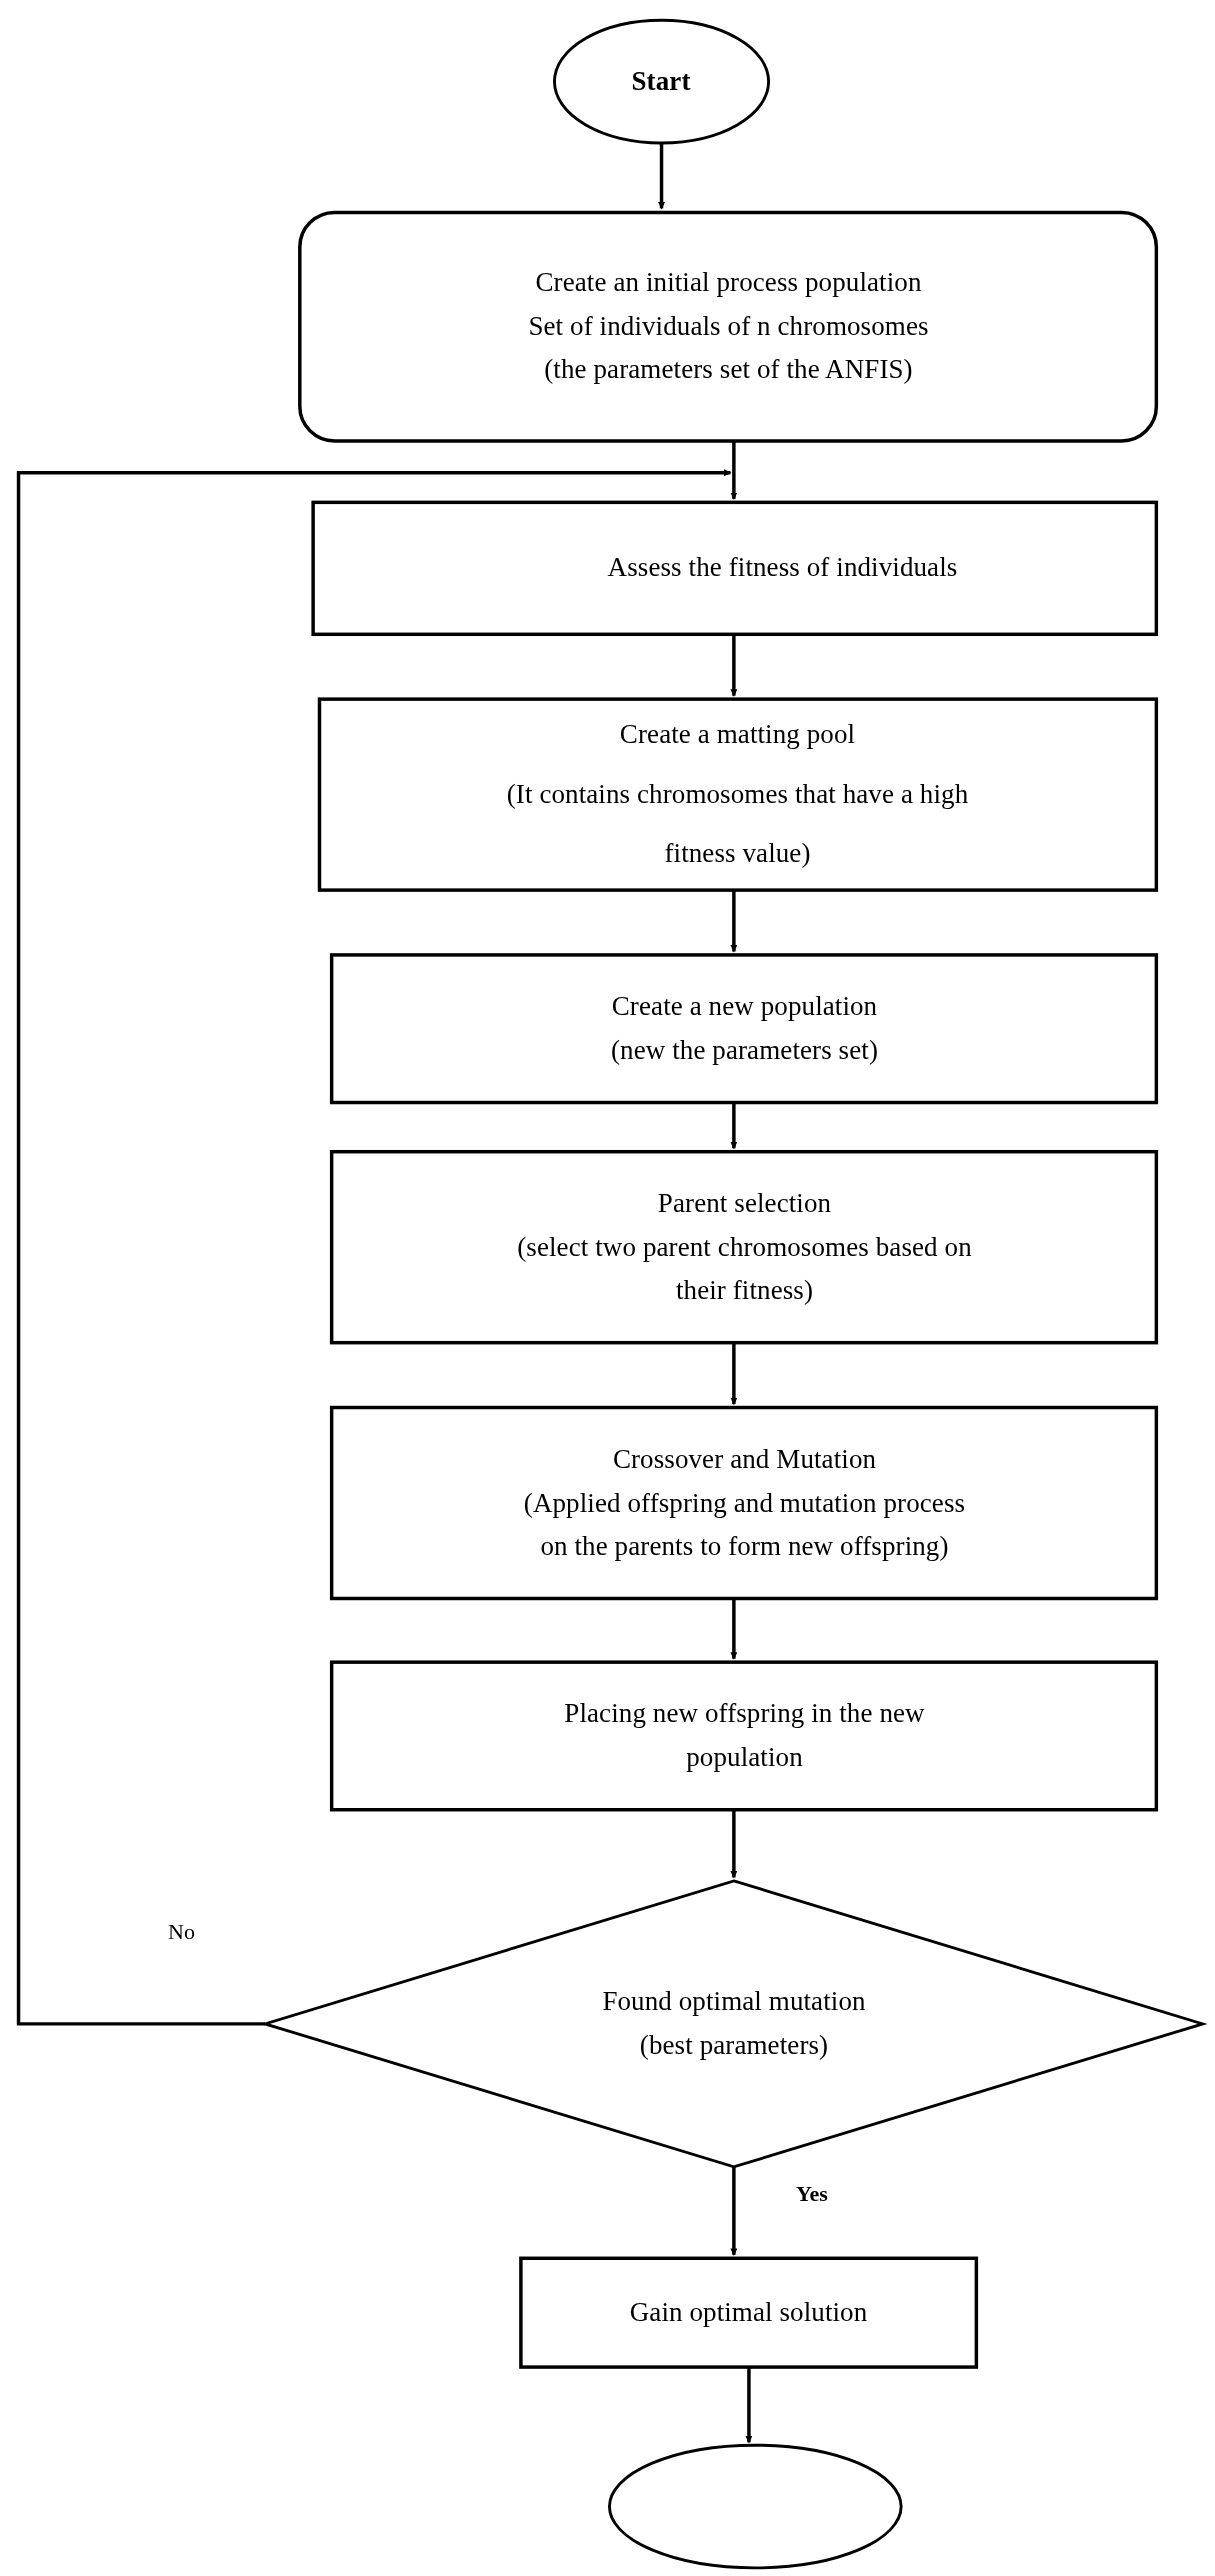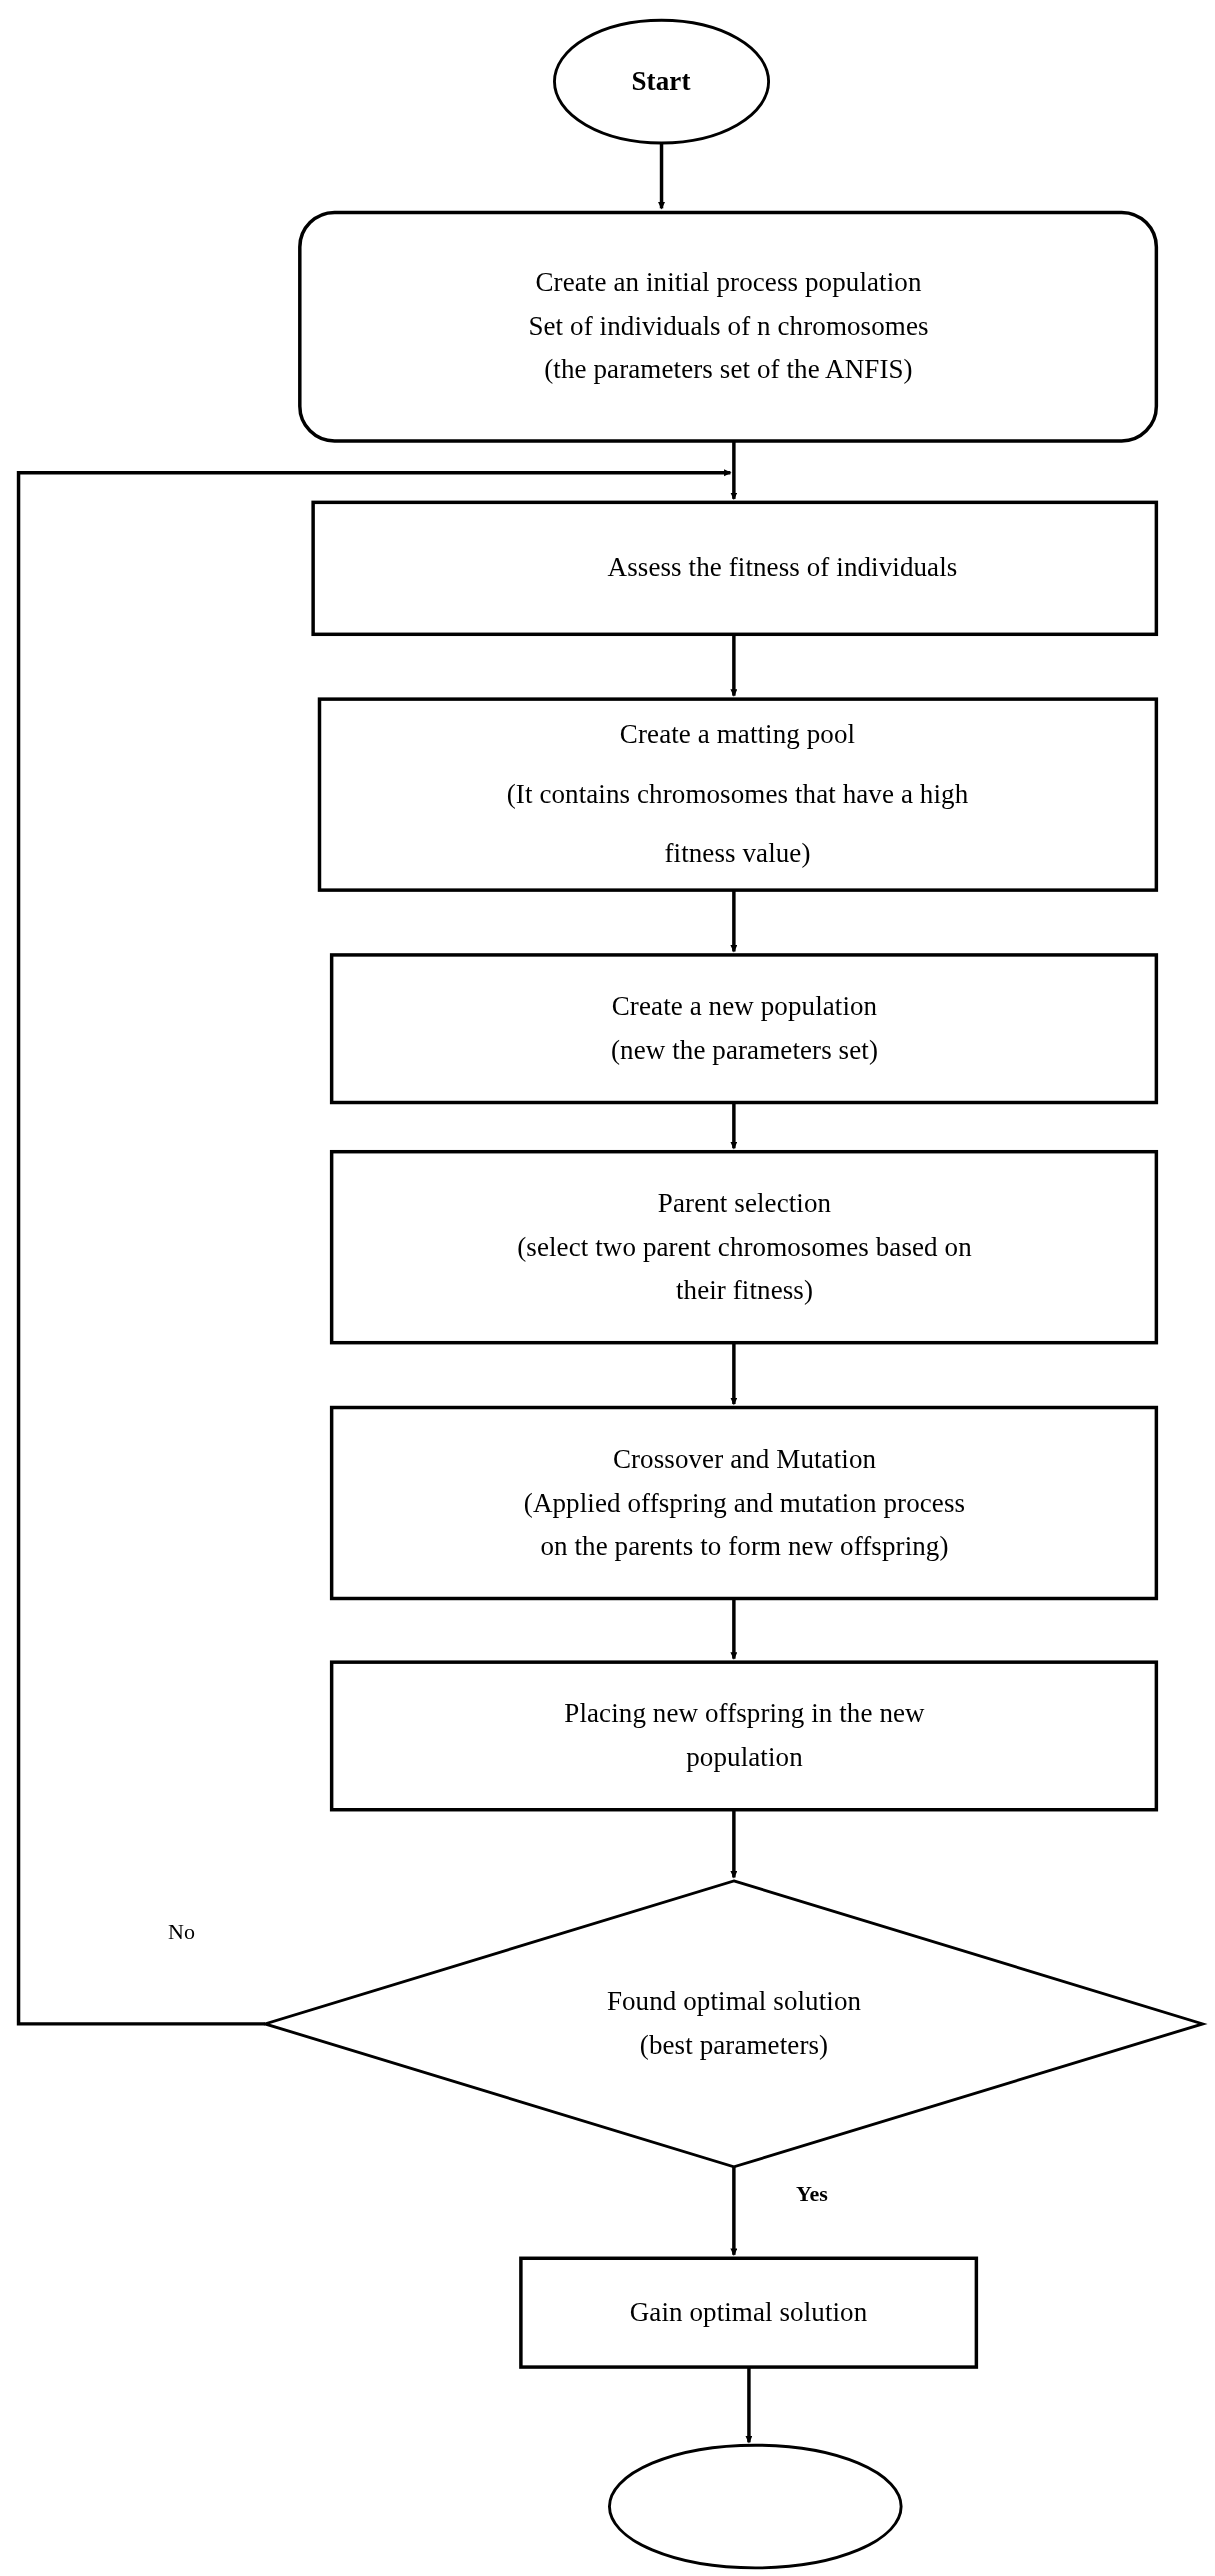--- a/index.html
+++ b/index.html
@@ -143,21 +143,21 @@
     <span class="ln">(Applied offspring and mutation process</span>
     <span class="ln">on the parents to form new offspring)</span>
   </div>
 
   <div class="node-text" style="left:332px; top:1662px; width:825px; height:148px;">
     <span class="ln">Placing new offspring in the new</span>
     <span class="ln">population</span>
   </div>
 
   <div class="node-text" style="left:265px; top:1881px; width:938px; height:286px;">
-    <span class="ln">Found optimal solution</span>
+    <span class="ln">Found optimal mutation</span>
     <span class="ln">(best parameters)</span>
   </div>
 
   <div class="node-text" style="left:521px; top:2258px; width:455px; height:109px;">
     <span class="ln">Gain optimal solution</span>
   </div>
 
 
   <div class="edge-label" style="left:168px; top:1921px;">No</div>
 

